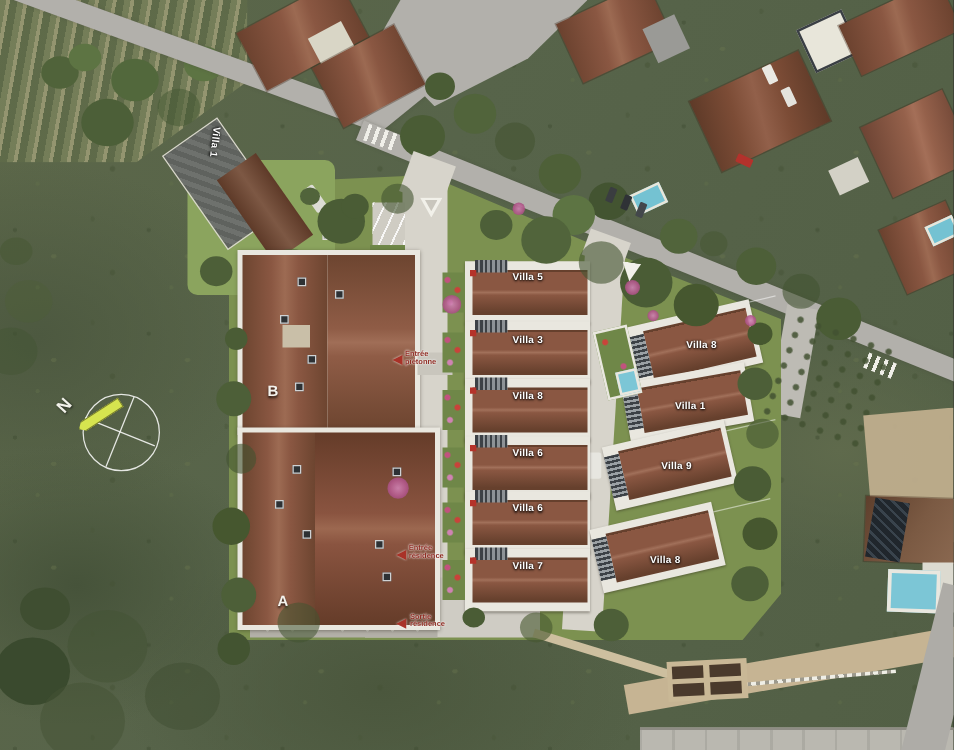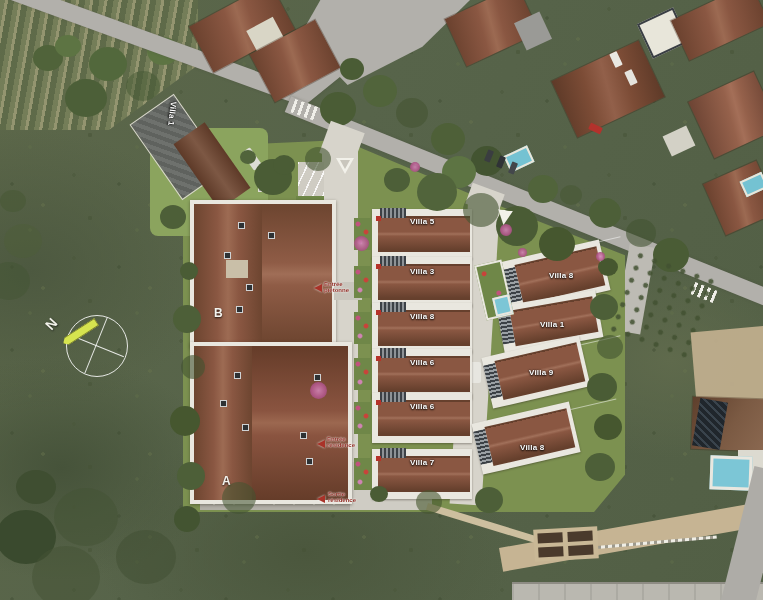--- a/index.html
+++ b/index.html
@@ -189,21 +189,21 @@
     <div class="lbl" style="left:58px;top:6px;">Villa 6</div>
   </div>
   <div class="cvilla" style="top:396px;">
     <div class="cv-base"></div>
       <div class="cv-roof"></div>
     <div class="cv-perg"></div>
       <div class="cv-garden"></div>
     <div class="cv-door"></div>
     <div class="lbl" style="left:58px;top:6px;">Villa 6</div>
   </div>
-  <div class="cvilla" style="top:452px;padding-left:47px;">
+  <div class="cvilla" style="top:442px;padding-left:47px;">
     <div class="cv-base"></div>
       <div class="cv-roof"></div>
     <div class="cv-perg"></div>
       <div class="cv-garden"></div>
     <div class="cv-door"></div>
     <div class="lbl" style="left:58px;top:6px;">Villa 7</div>
   </div>
 
   <div class="pline" style="left:500px;top:250px;width:122px;transform:rotate(-13deg);"></div>
   <div class="pline" style="left:490px;top:350px;width:132px;transform:rotate(-13deg);"></div>

